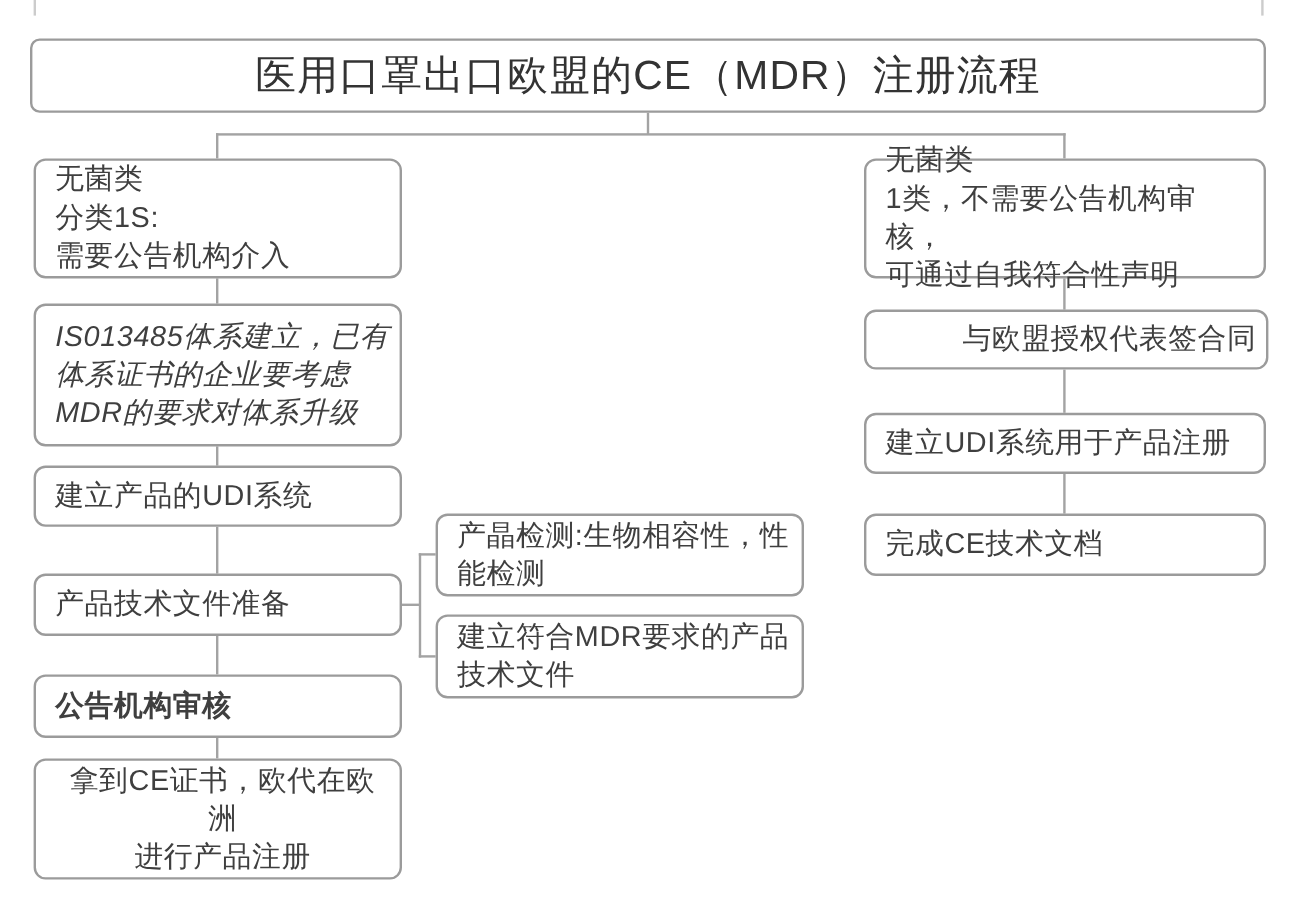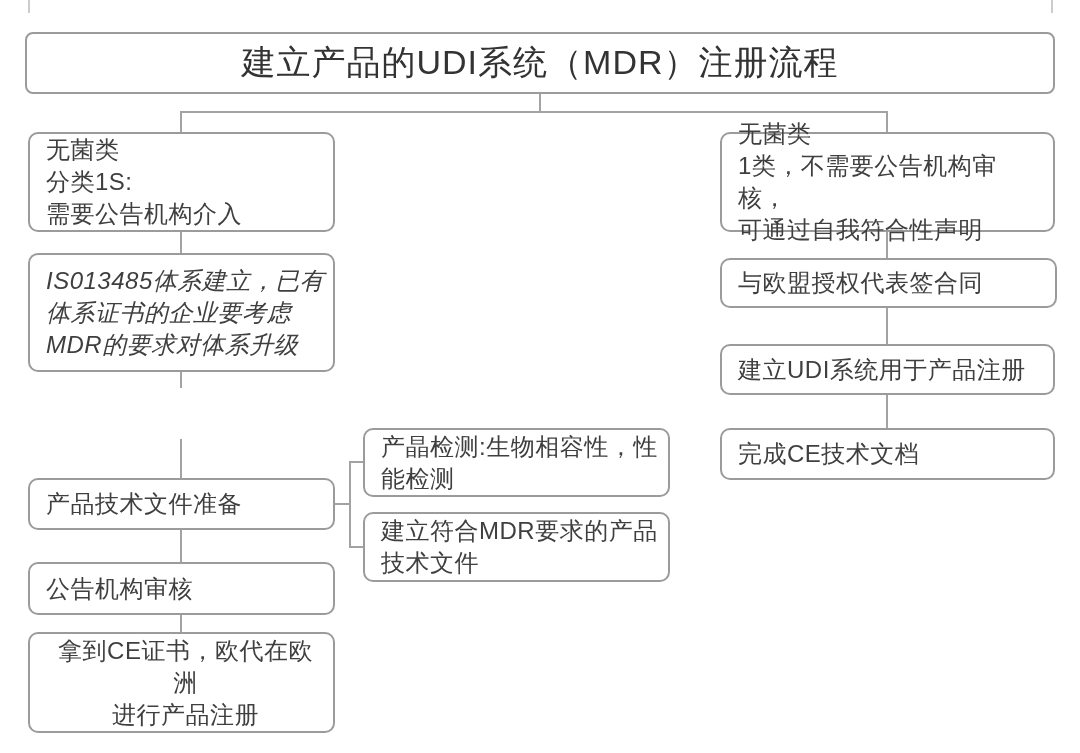--- a/index.html
+++ b/index.html
@@ -43,28 +43,28 @@
     white-space:nowrap;
   }
   .line{position:absolute;background:#a3a3a3;}
   .stub{position:absolute;background:#cccccc;}
 
   
   #node-l1{left:28px;top:132px;width:307px;height:100px;}
   #node-l2{left:28px;top:253px;width:307px;height:119px;font-style:italic;}
   #node-l3{left:28px;top:388px;width:307px;height:51px;}
   #node-l4{left:28px;top:478px;width:307px;height:52px;}
-  #node-l5{left:28px;top:562px;width:307px;height:53px;}
+  #node-l5{left:28px;top:562px;width:307px;height:53px;font-weight:bold;}
   #node-l6{left:28px;top:632px;width:307px;height:101px;text-align:center;}
   
   #node-m1{left:363px;top:428px;width:307px;height:69px;}
   #node-m2{left:363px;top:512px;width:307px;height:70px;}
   
   #node-r1{left:720px;top:132px;width:335px;height:100px;}
-  #node-r2{left:720px;top:258px;width:337px;height:50px;}
+  #node-r2{left:720px;top:258px;width:337px;height:50px;justify-content:flex-end;}
   #node-r3{left:720px;top:344px;width:335px;height:51px;}
   #node-r4{left:720px;top:428px;width:335px;height:52px;}
 
   
   #c-title-stub{left:539px;top:94px;width:2px;height:18px;}
   #c-hline{left:180px;top:111px;width:708px;height:2px;}
   #c-drop-left{left:180px;top:111px;width:2px;height:21px;}
   #c-drop-right{left:886px;top:111px;width:2px;height:21px;}
   #c-l1-l2{left:180px;top:232px;width:2px;height:21px;}
   #c-l2-l3{left:180px;top:372px;width:2px;height:16px;}
@@ -83,21 +83,21 @@
 </style>
 </head>
 <body>
 
 <div class="canvas">
 
   <div class="stub" id="stub-top-left"></div>
   <div class="stub" id="stub-top-right"></div>
 
   <div class="title-box">
-    <span class="title-text">建立产品的UDI系统（MDR）注册流程</span>
+    <span class="title-text">医用口罩出口欧盟的CE（MDR）注册流程</span>
   </div>
 
   <div class="line" id="c-title-stub"></div>
   <div class="line" id="c-hline"></div>
   <div class="line" id="c-drop-left"></div>
   <div class="line" id="c-drop-right"></div>
   <div class="line" id="c-l1-l2"></div>
   <div class="line" id="c-l2-l3"></div>
   <div class="line" id="c-l3-l4"></div>
   <div class="line" id="c-l4-l5"></div>
@@ -112,20 +112,23 @@
 
   <div class="node" id="node-l1">
     <span class="node-text">无菌类
 分类1S:
 需要公告机构介入</span>
   </div>
   <div class="node" id="node-l2">
     <span class="node-text">IS013485体系建立，已有
 体系证书的企业要考虑
 MDR的要求对体系升级</span>
+  </div>
+  <div class="node" id="node-l3">
+    <span class="node-text">建立产品的UDI系统</span>
   </div>
   <div class="node" id="node-l4">
     <span class="node-text">产品技术文件准备</span>
   </div>
   <div class="node" id="node-l5">
     <span class="node-text">公告机构审核</span>
   </div>
   <div class="node" id="node-l6">
     <span class="node-text">拿到CE证书，欧代在欧洲
 进行产品注册</span>

